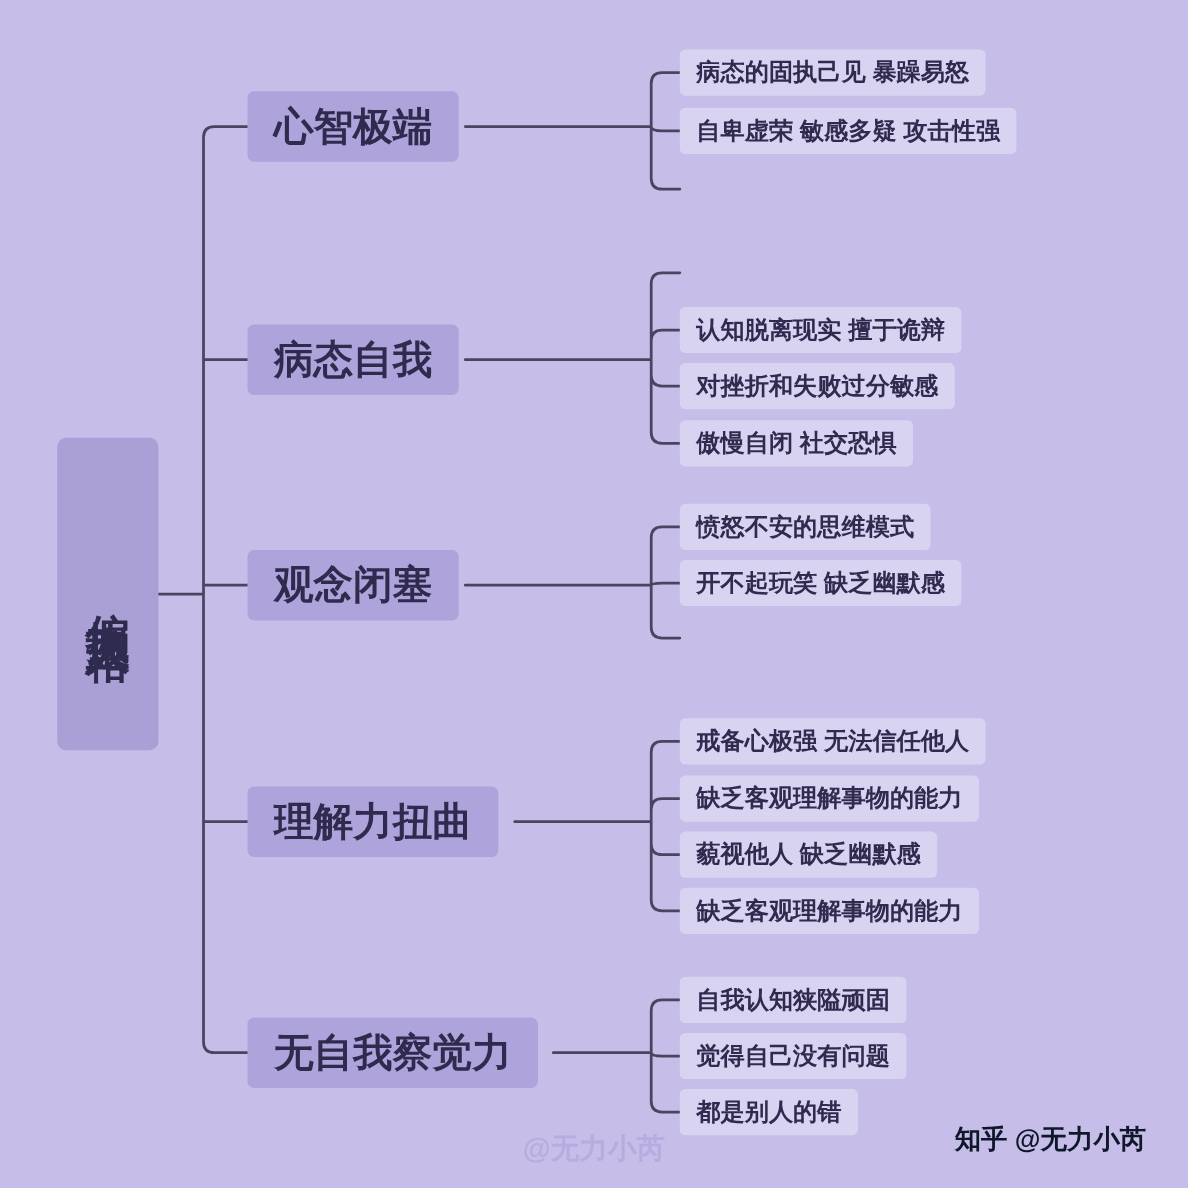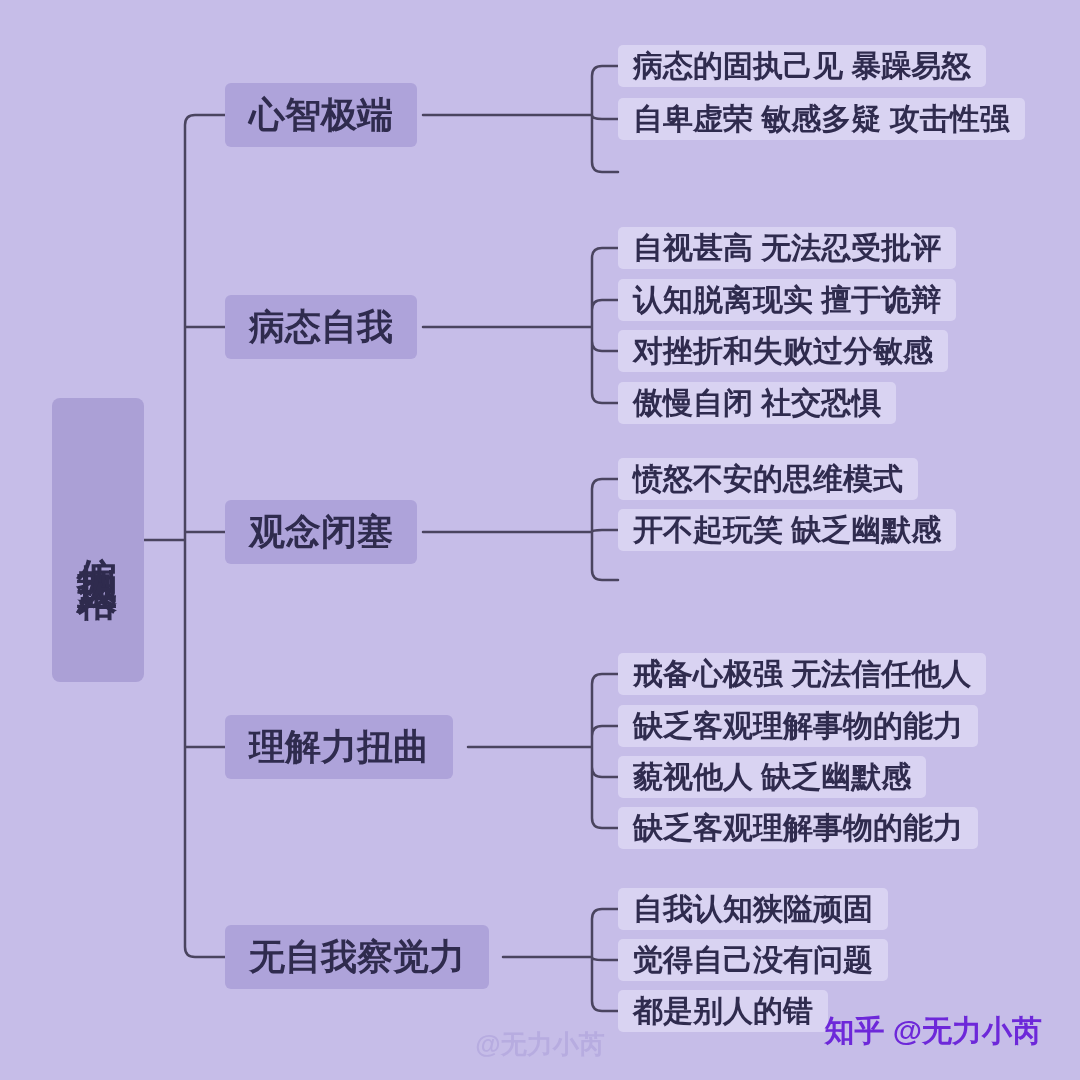--- a/index.html
+++ b/index.html
@@ -36,32 +36,32 @@
     background:#aea3da;
     border-radius:6px;
     font-size:36px;font-weight:800;
   }
   .leaf{
     left:618px;
     height:42px;line-height:42px;
     padding:0 15px;
     background:#d9d3f2;
     border-radius:5px;
-    font-size:30px;font-weight:700;
+    font-size:22px;font-weight:700;
   }
   .wm-center{
     position:absolute;left:0;right:0;bottom:18px;
     text-align:center;
     color:#b7ace0;
     font-size:26px;font-weight:700;
   }
   .wm-right{
     position:absolute;right:38px;bottom:28px;
-    color:#6d28d9;
-    font-size:30px;font-weight:700;
+    color:#0f172a;
+    font-size:24px;font-weight:700;
   }
 </style>
 </head>
 <body>
 
 <div class="canvas">
 
   <svg class="edges" width="1080" height="1080" viewBox="0 0 1080 1080">
     <g fill="none" stroke="#4a445f" stroke-width="2.5" stroke-linecap="round">
 
@@ -105,21 +105,20 @@
 
   <div class="node branch" style="top:83px">心智极端</div>
   <div class="node branch" style="top:295px">病态自我</div>
   <div class="node branch" style="top:500px">观念闭塞</div>
   <div class="node branch" style="top:715px">理解力扭曲</div>
   <div class="node branch" style="top:925px">无自我察觉力</div>
 
   <div class="node leaf" style="top:45px">病态的固执己见 暴躁易怒</div>
   <div class="node leaf" style="top:98px">自卑虚荣 敏感多疑 攻击性强</div>
 
-  <div class="node leaf" style="top:227px">自视甚高 无法忍受批评</div>
   <div class="node leaf" style="top:279px">认知脱离现实 擅于诡辩</div>
   <div class="node leaf" style="top:330px">对挫折和失败过分敏感</div>
   <div class="node leaf" style="top:382px">傲慢自闭 社交恐惧</div>
 
   <div class="node leaf" style="top:458px">愤怒不安的思维模式</div>
   <div class="node leaf" style="top:509px">开不起玩笑 缺乏幽默感</div>
 
   <div class="node leaf" style="top:653px">戒备心极强 无法信任他人</div>
   <div class="node leaf" style="top:705px">缺乏客观理解事物的能力</div>
   <div class="node leaf" style="top:756px">藐视他人 缺乏幽默感</div>

